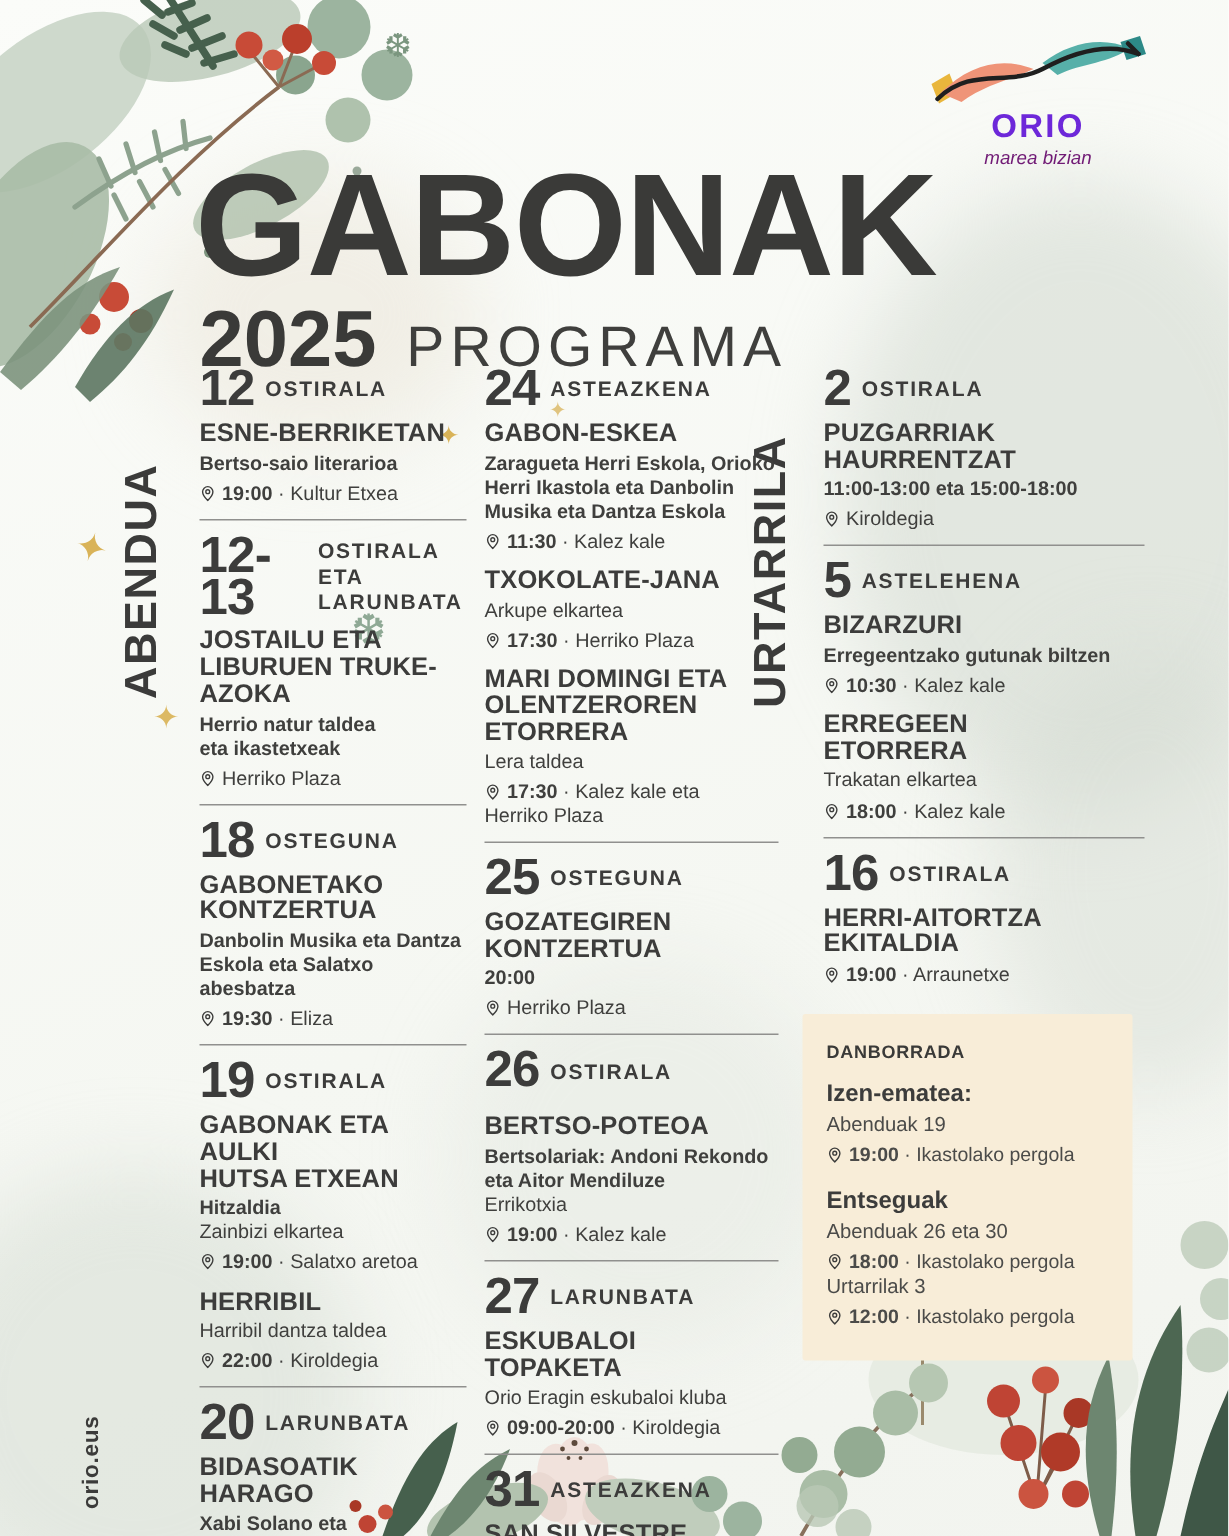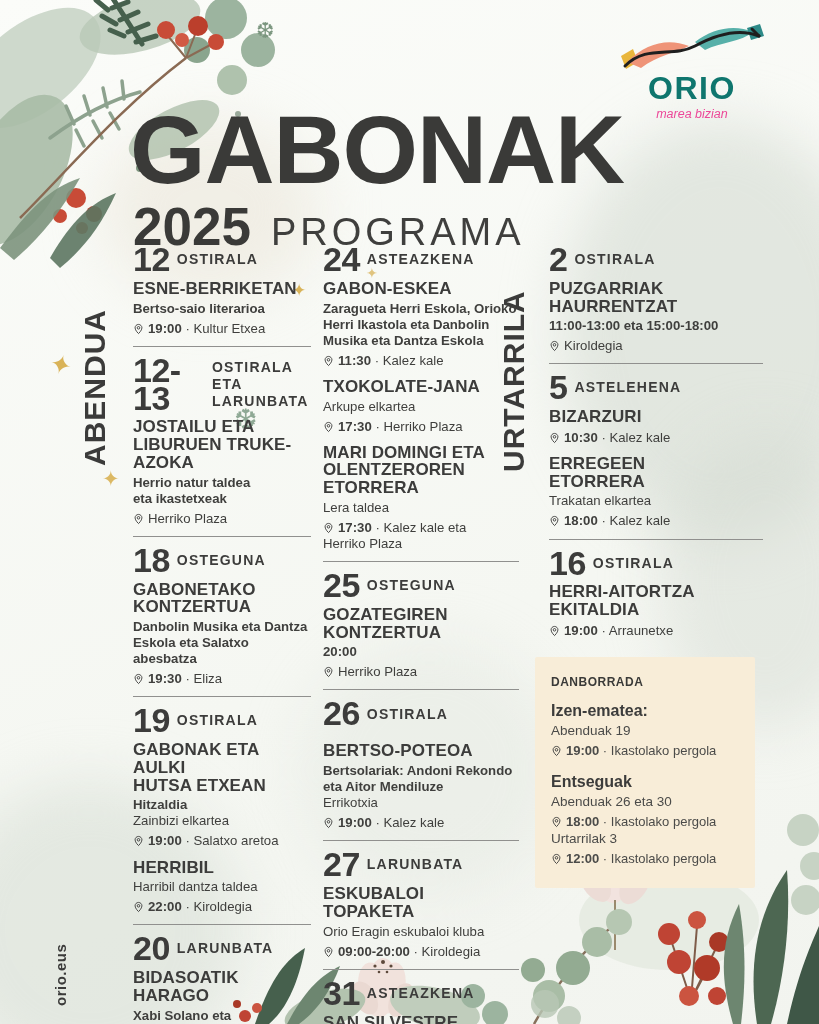--- a/index.html
+++ b/index.html
@@ -11,22 +11,22 @@
   .wash{position:absolute;border-radius:50%;filter:blur(28px);z-index:0;}
   .deco{position:absolute;z-index:1;}
   
   .main-title{position:absolute;left:130px;top:106px;z-index:2;font-size:97px;font-weight:bold;
     line-height:.9;letter-spacing:-1px;color:#3a3a38;}
   .sub-row{position:absolute;left:133px;top:196px;z-index:2;display:flex;align-items:baseline;gap:20px;}
   .year{font-size:53px;font-weight:bold;color:#3a3a38;}
   .programa{font-size:38px;font-weight:400;letter-spacing:4px;color:#3f3f3d;}
   
   .logo-box{position:absolute;left:608px;top:16px;width:168px;z-index:2;text-align:center;}
-  .logo-name{font-size:32px;font-weight:bold;letter-spacing:1.5px;color:#0f766e;line-height:1;margin-top:-4px;}
-  .logo-tag{font-size:12.5px;font-style:italic;color:#ec4899;margin-top:3px;}
+  .logo-name{font-size:22px;font-weight:bold;letter-spacing:1.5px;color:#6d28d9;line-height:1;margin-top:-4px;}
+  .logo-tag{font-size:12.5px;font-style:italic;color:#701a75;margin-top:3px;}
   
   .vlabel{position:absolute;z-index:2;writing-mode:vertical-rl;transform:rotate(180deg);
     font-weight:bold;color:#3b3b3a;}
   .month{font-size:30px;letter-spacing:1px;}
   #month-dec{left:78px;top:248px;height:218px;}
   #month-jan{left:497px;top:248px;height:224px;}
   #site{left:52px;top:902px;height:104px;font-size:15px;letter-spacing:.5px;}
   
   .col{position:absolute;top:246px;z-index:2;}
   #col1{left:133px;width:178px;}
@@ -513,20 +513,21 @@
       <div class="date-head">
         <span class="date-num">5</span>
         <span class="date-day">
           <span>ASTELEHENA</span>
         </span>
       </div>
       <div class="event">
         <div class="ev-title">
           <span>BIZARZURI</span>
         </div>
+        <div class="ev-line"><span class="segs"><span class="b ev-seg">Erregeentzako gutunak biltzen</span></span></div>
         <div class="ev-line pin-row">
           <span class="pin"><svg viewBox="0 0 24 24" width="11" height="14">
               <path d="M12 2C7.9 2 4.5 5.4 4.5 9.5c0 5.6 7.5 12.5 7.5 12.5s7.5-6.9 7.5-12.5C19.5 5.4 16.1 2 12 2zm0 10.2a2.8 2.8 0 1 1 0-5.6 2.8 2.8 0 0 1 0 5.6z" fill="none" stroke="#3c3c3b" stroke-width="2"></path>
             </svg></span>
           <span class="segs"><span class="b ev-seg">10:30</span><span class="ev-seg"> · Kalez kale</span></span>
         </div>
       </div>
       <div class="event">
         <div class="ev-title">
           <span>ERREGEEN</span>

